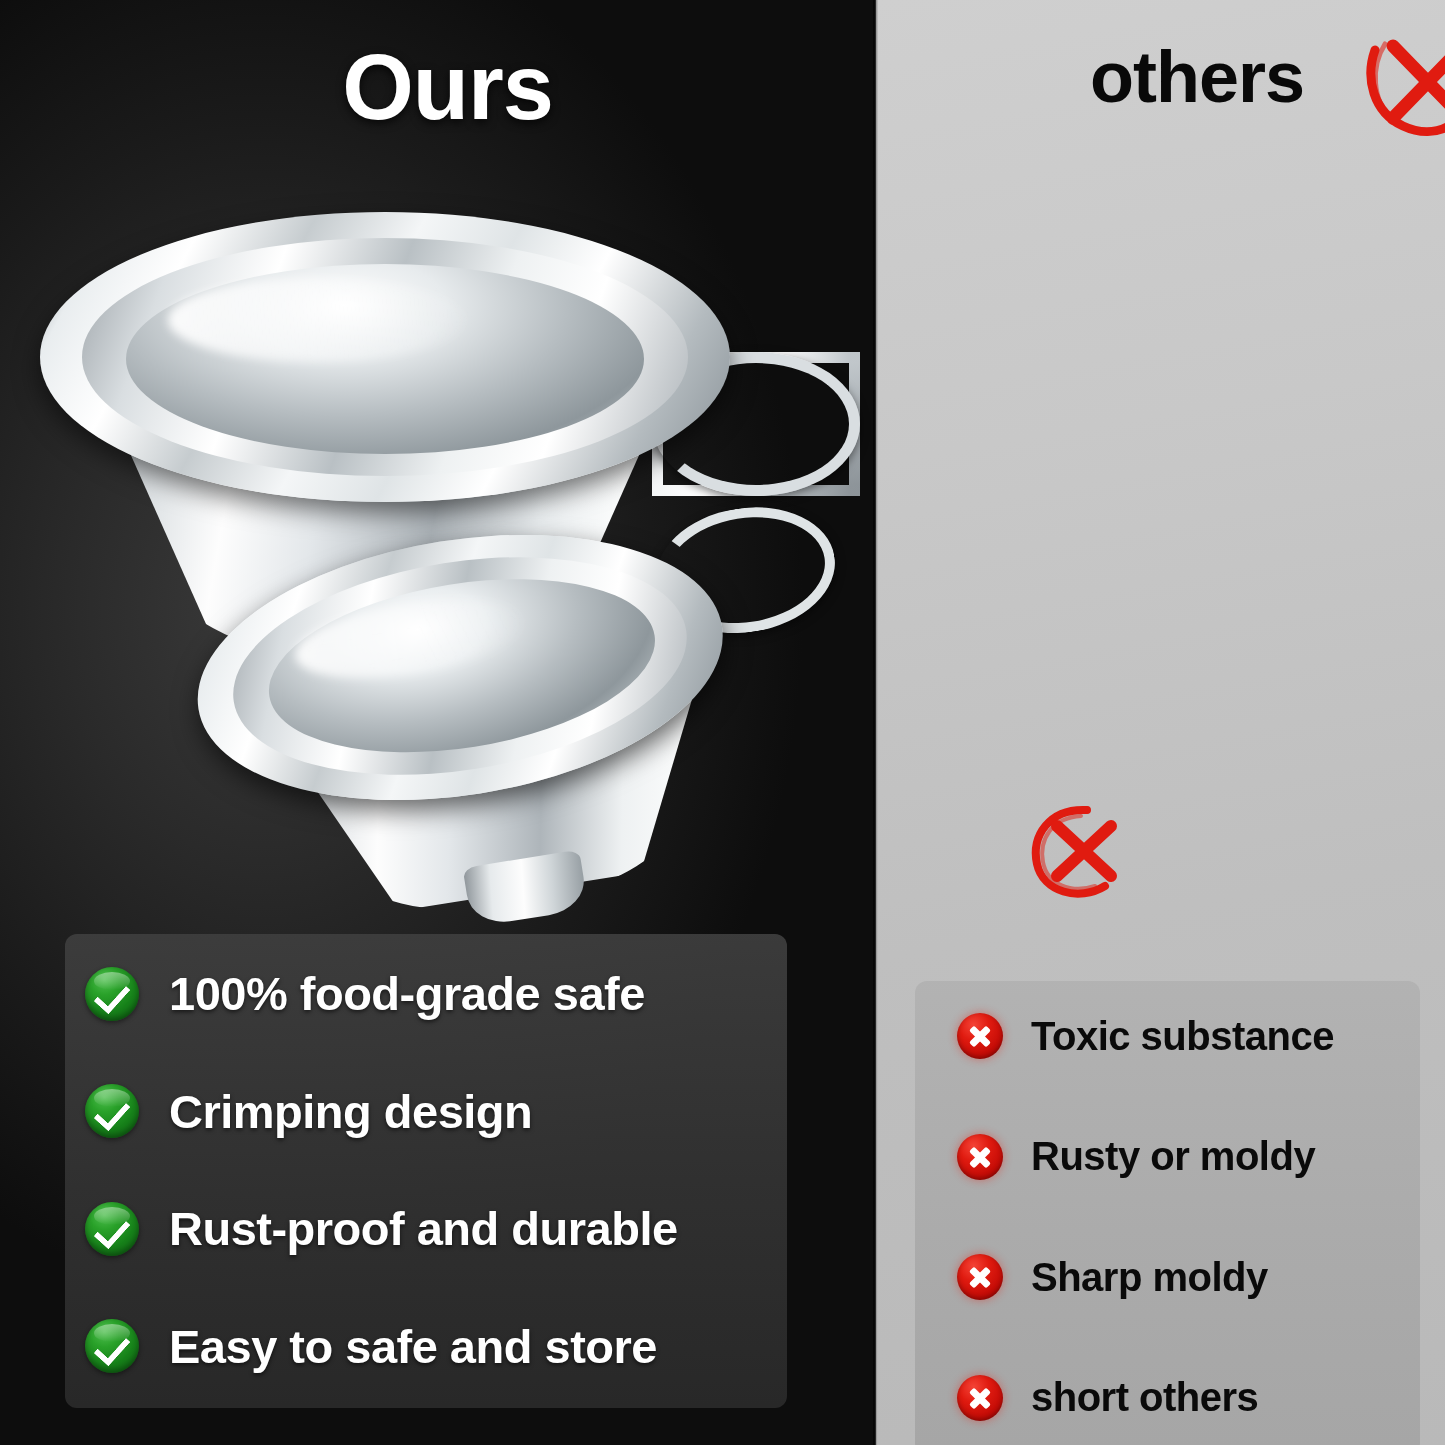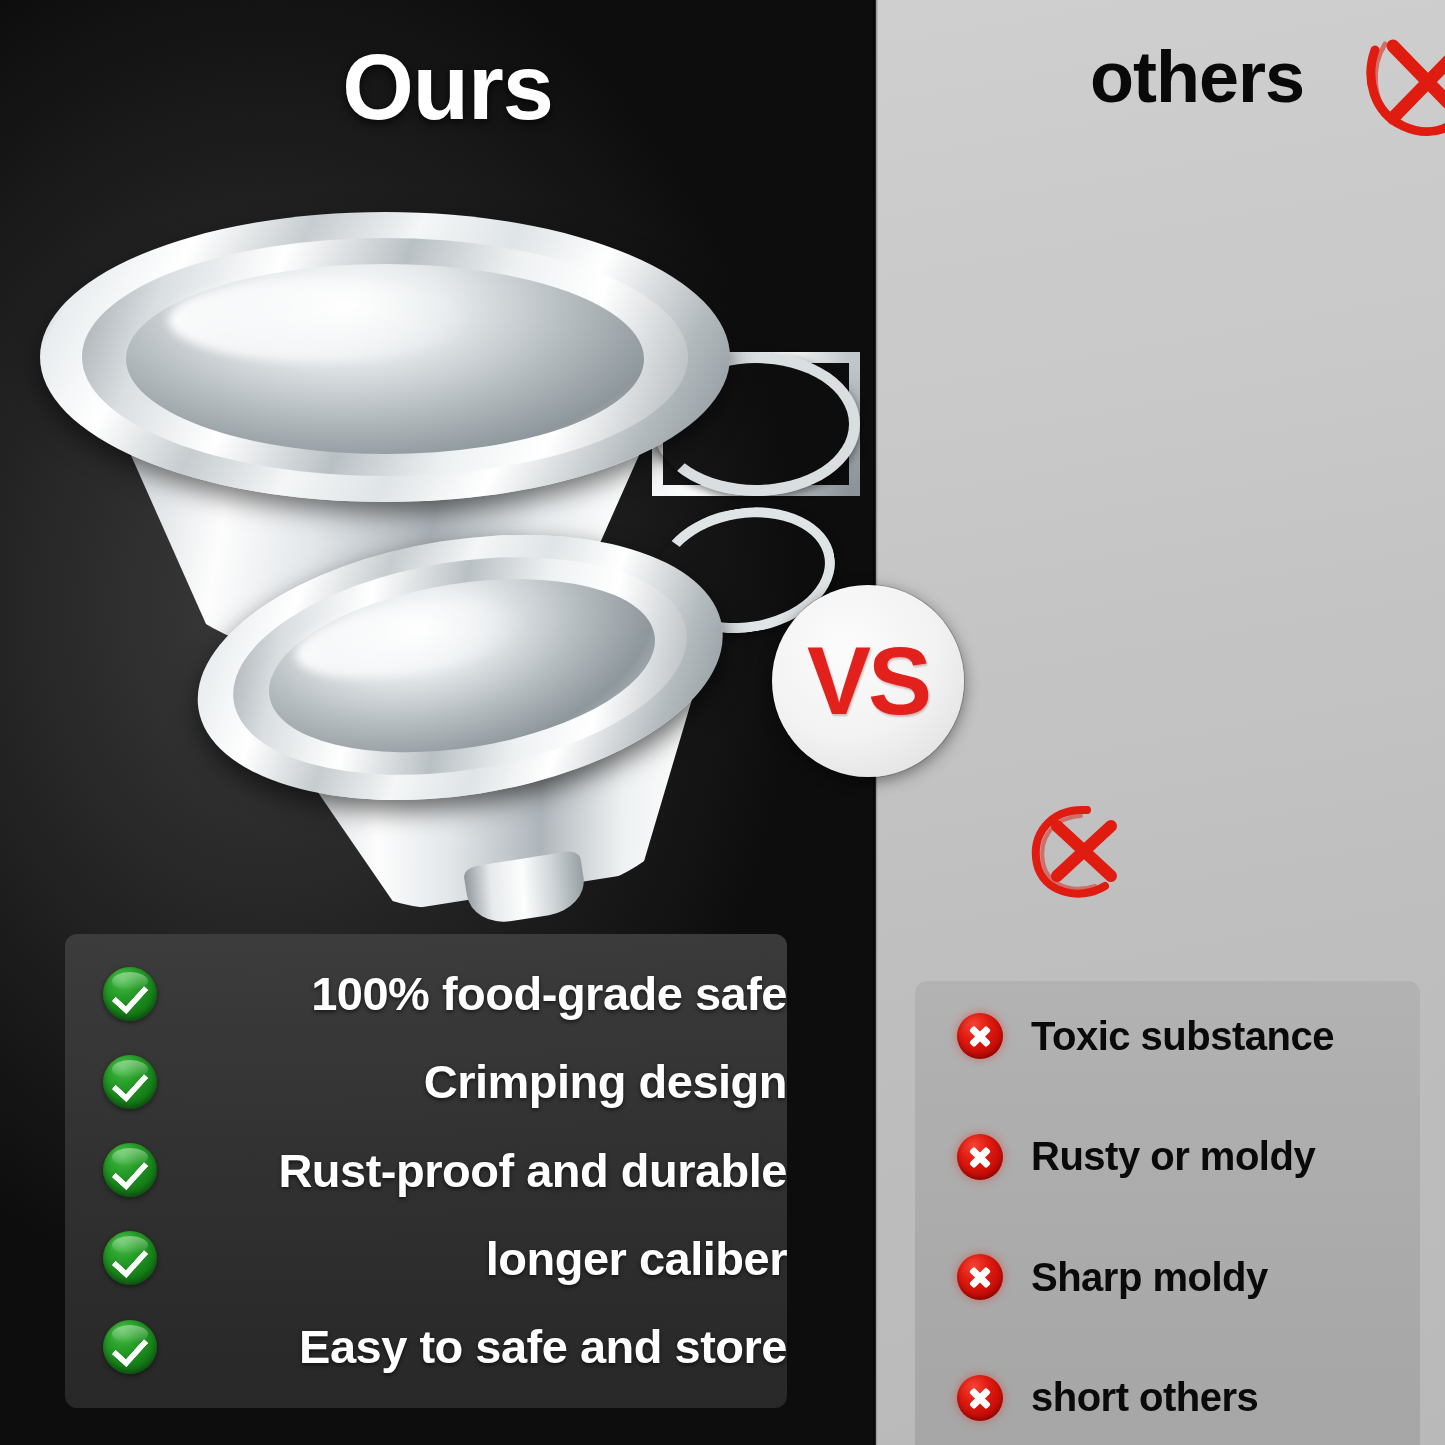--- a/index.html
+++ b/index.html
@@ -239,21 +239,21 @@
     display: flex;
     flex-direction: column;
     justify-content: space-between;
   }
   .feat-list.pad-b { padding-bottom: 34px; }
 
   .feat-row {
     display: flex;
     align-items: center;
   }
-  #features-ours .feat-row { padding-left: 38px; justify-content: space-between; }
+  #features-ours .feat-row { padding-left: 20px; }
   #features-others .feat-row { padding-left: 42px; }
 
   .feat-label {
     color: #ffffff;
     font-size: 47px;
     font-weight: bold;
     letter-spacing: -0.5px;
     margin-left: 30px;
     white-space: nowrap;
     text-shadow: 0 2px 4px rgba(0,0,0,0.6);
@@ -359,23 +359,20 @@
         <path d="M84,26 L30,76" fill="none" stroke="#e01b10" stroke-width="12" stroke-linecap="round"></path>
       </svg>
     </div>
   </div>
 
   <div id="panel-divider"></div>
 
   <div id="title-ours">Ours</div>
   <div id="title-others">others</div>
 
-  <div id="vs-badge">
-    <span class="vs-text">VS</span>
-  </div>
 
   <div id="features-ours">
     <ul class="feat-list pad-b">
       <li class="feat-row">
         <span class="icon-check">
             <span class="gloss"></span>
           </span>
         <span class="feat-label">100% food-grade safe</span>
       </li>
       <li class="feat-row">
@@ -387,26 +384,20 @@
       <li class="feat-row">
         <span class="icon-check">
             <span class="gloss"></span>
           </span>
         <span class="feat-label">Rust-proof and durable</span>
       </li>
       <li class="feat-row">
         <span class="icon-check">
             <span class="gloss"></span>
           </span>
-        <span class="feat-label">longer caliber</span>
-      </li>
-      <li class="feat-row">
-        <span class="icon-check">
-            <span class="gloss"></span>
-          </span>
         <span class="feat-label">Easy to safe and store</span>
       </li>
     </ul>
   </div>
 
   <div id="features-others">
     <ul class="feat-list pad-b">
       <li class="feat-row">
         <span class="icon-cross"></span>
         <span class="feat-label">Toxic substance</span>

